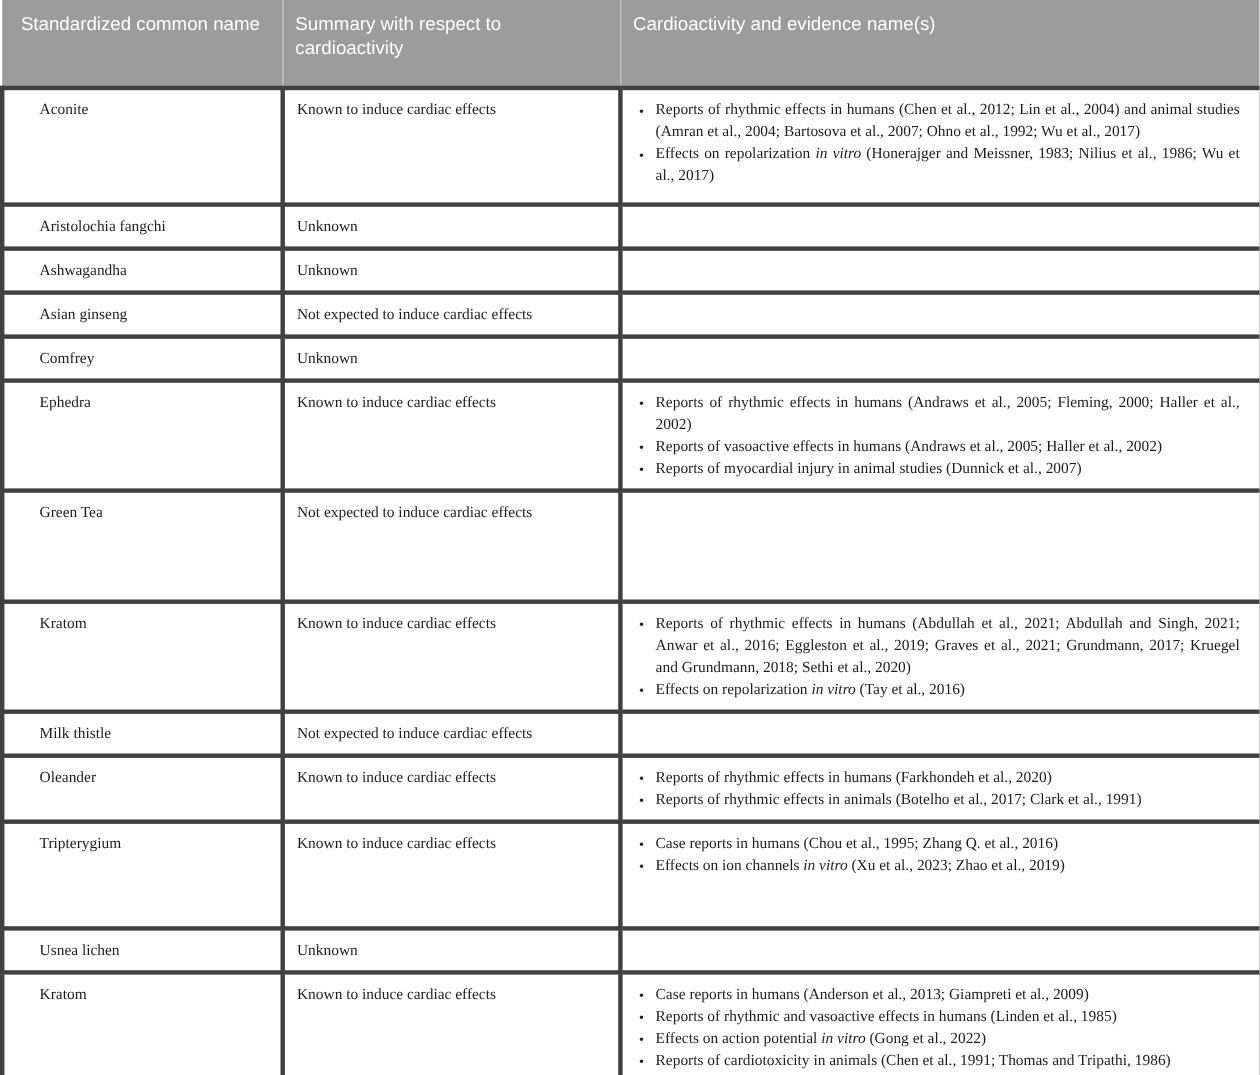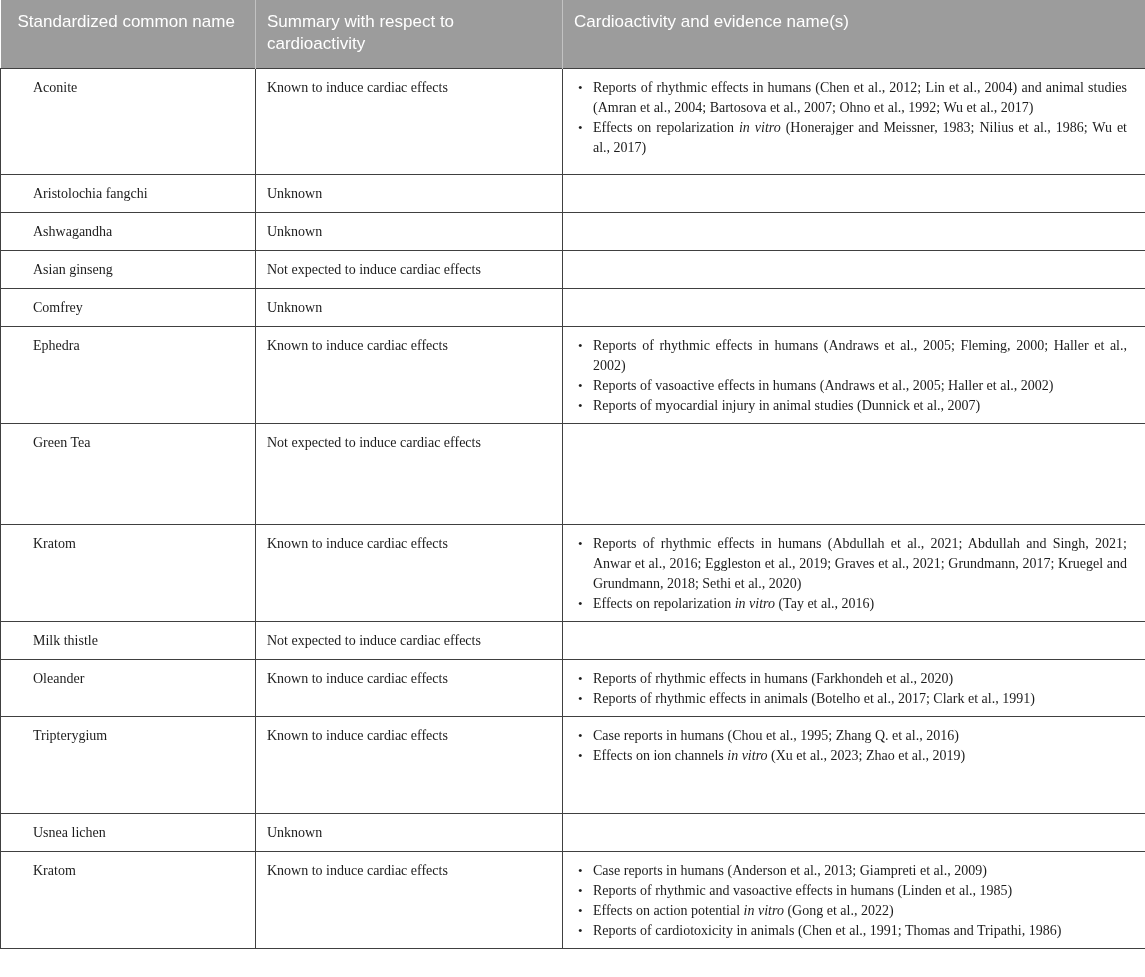--- a/index.html
+++ b/index.html
@@ -13,30 +13,30 @@
   table.card-table thead th{
     background:#9c9c9c;
     color:#ffffff;
     font-family:"Liberation Sans",sans-serif;
     font-weight:400;
     font-size:17px;
     line-height:22px;
     text-align:left;
     vertical-align:top;
     padding:11px 10px 11px 11px;
-    height:68px;
+    height:80px;
     box-sizing:border-box;
     border-right:1px solid #c2c2c2;
     margin-top:43px;
   }
   table.card-table thead th:first-child{padding-left:17px;}
   table.card-table thead th:last-child{border-right:none;}
   
   table.card-table td{
-    border:1px solid #404040;
+    border:4px solid #404040;
     vertical-align:top;
     font-size:14px;
     line-height:20px;
     padding:9px 10px 7px 11px;
     box-sizing:border-box;
     height:38px;
     background:#ffffff;
   }
   table.card-table td.col-name{padding-left:32px;}
   table.card-table td.col-evidence{padding:9px 18px 7px 13px;}

